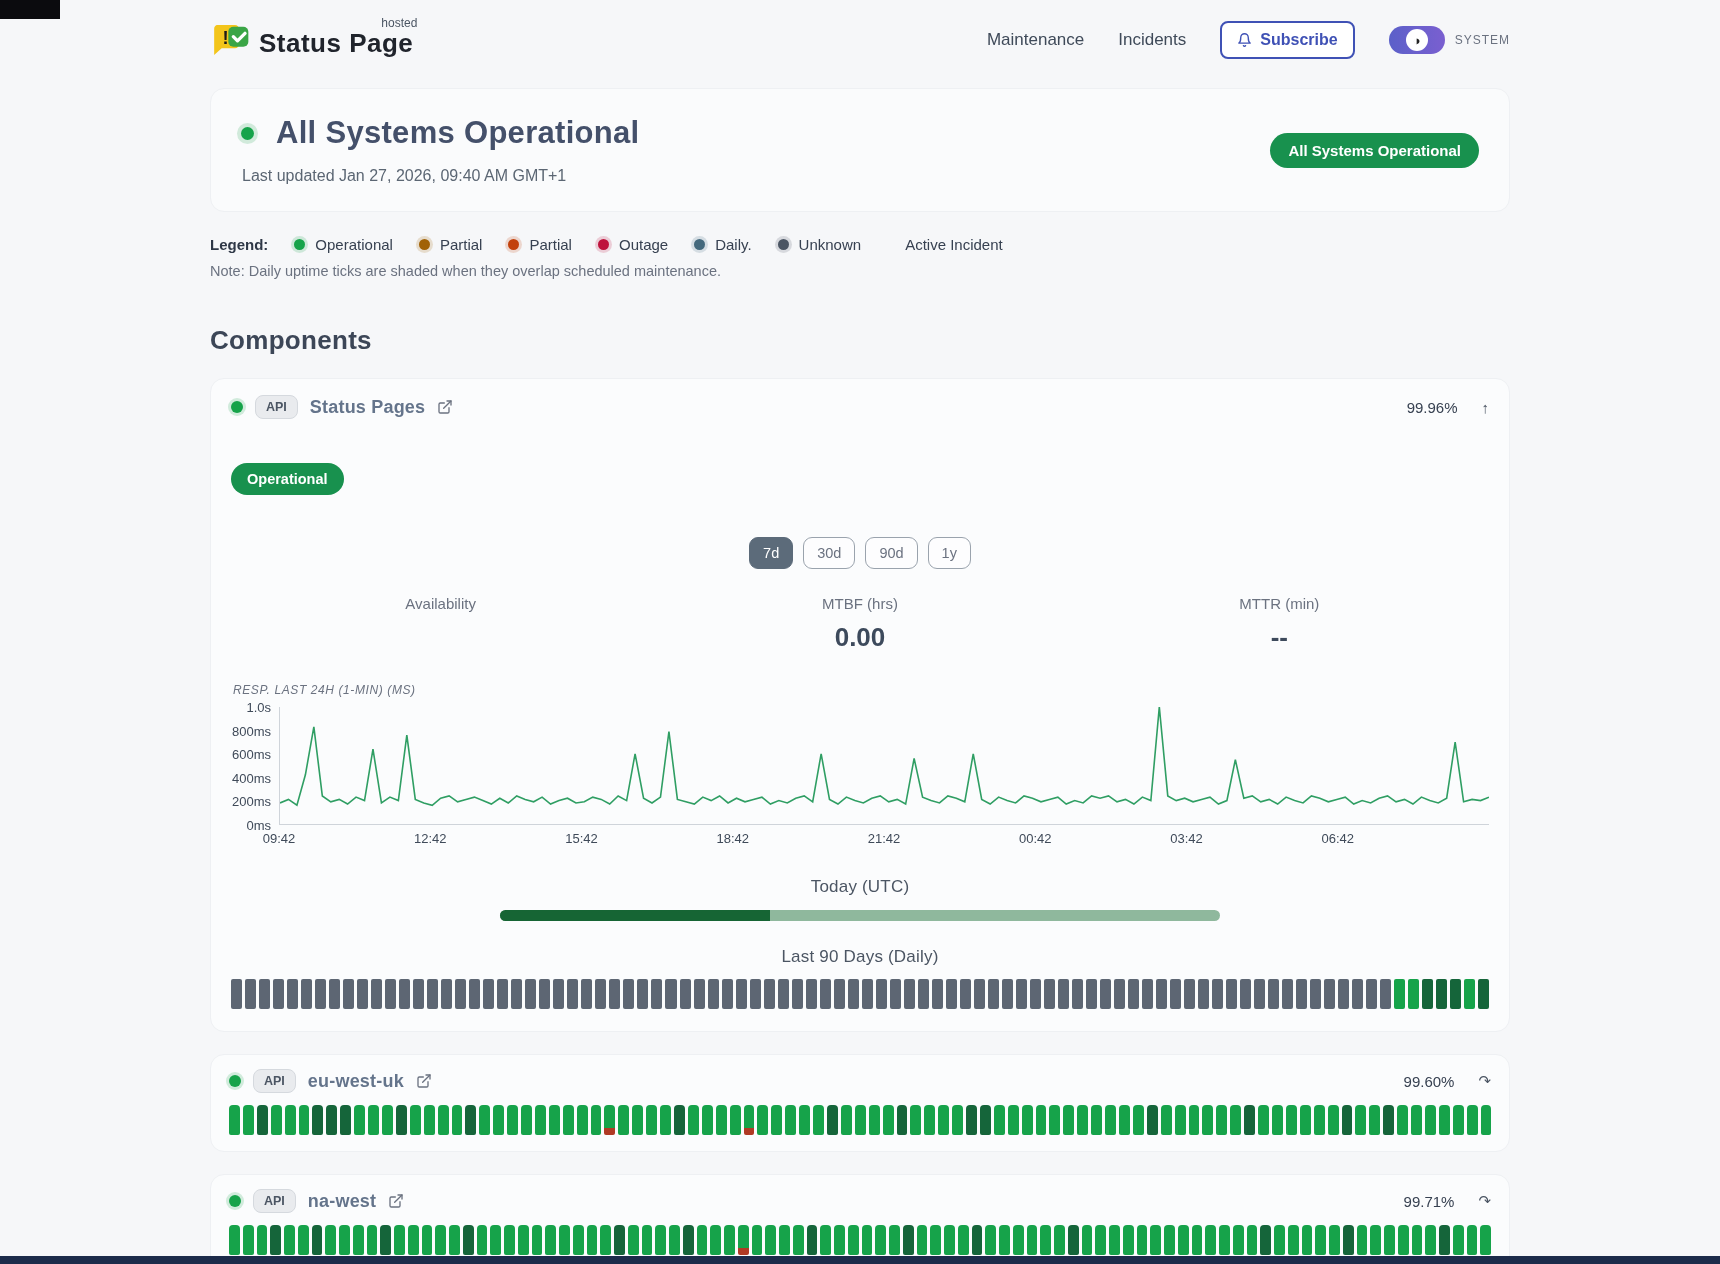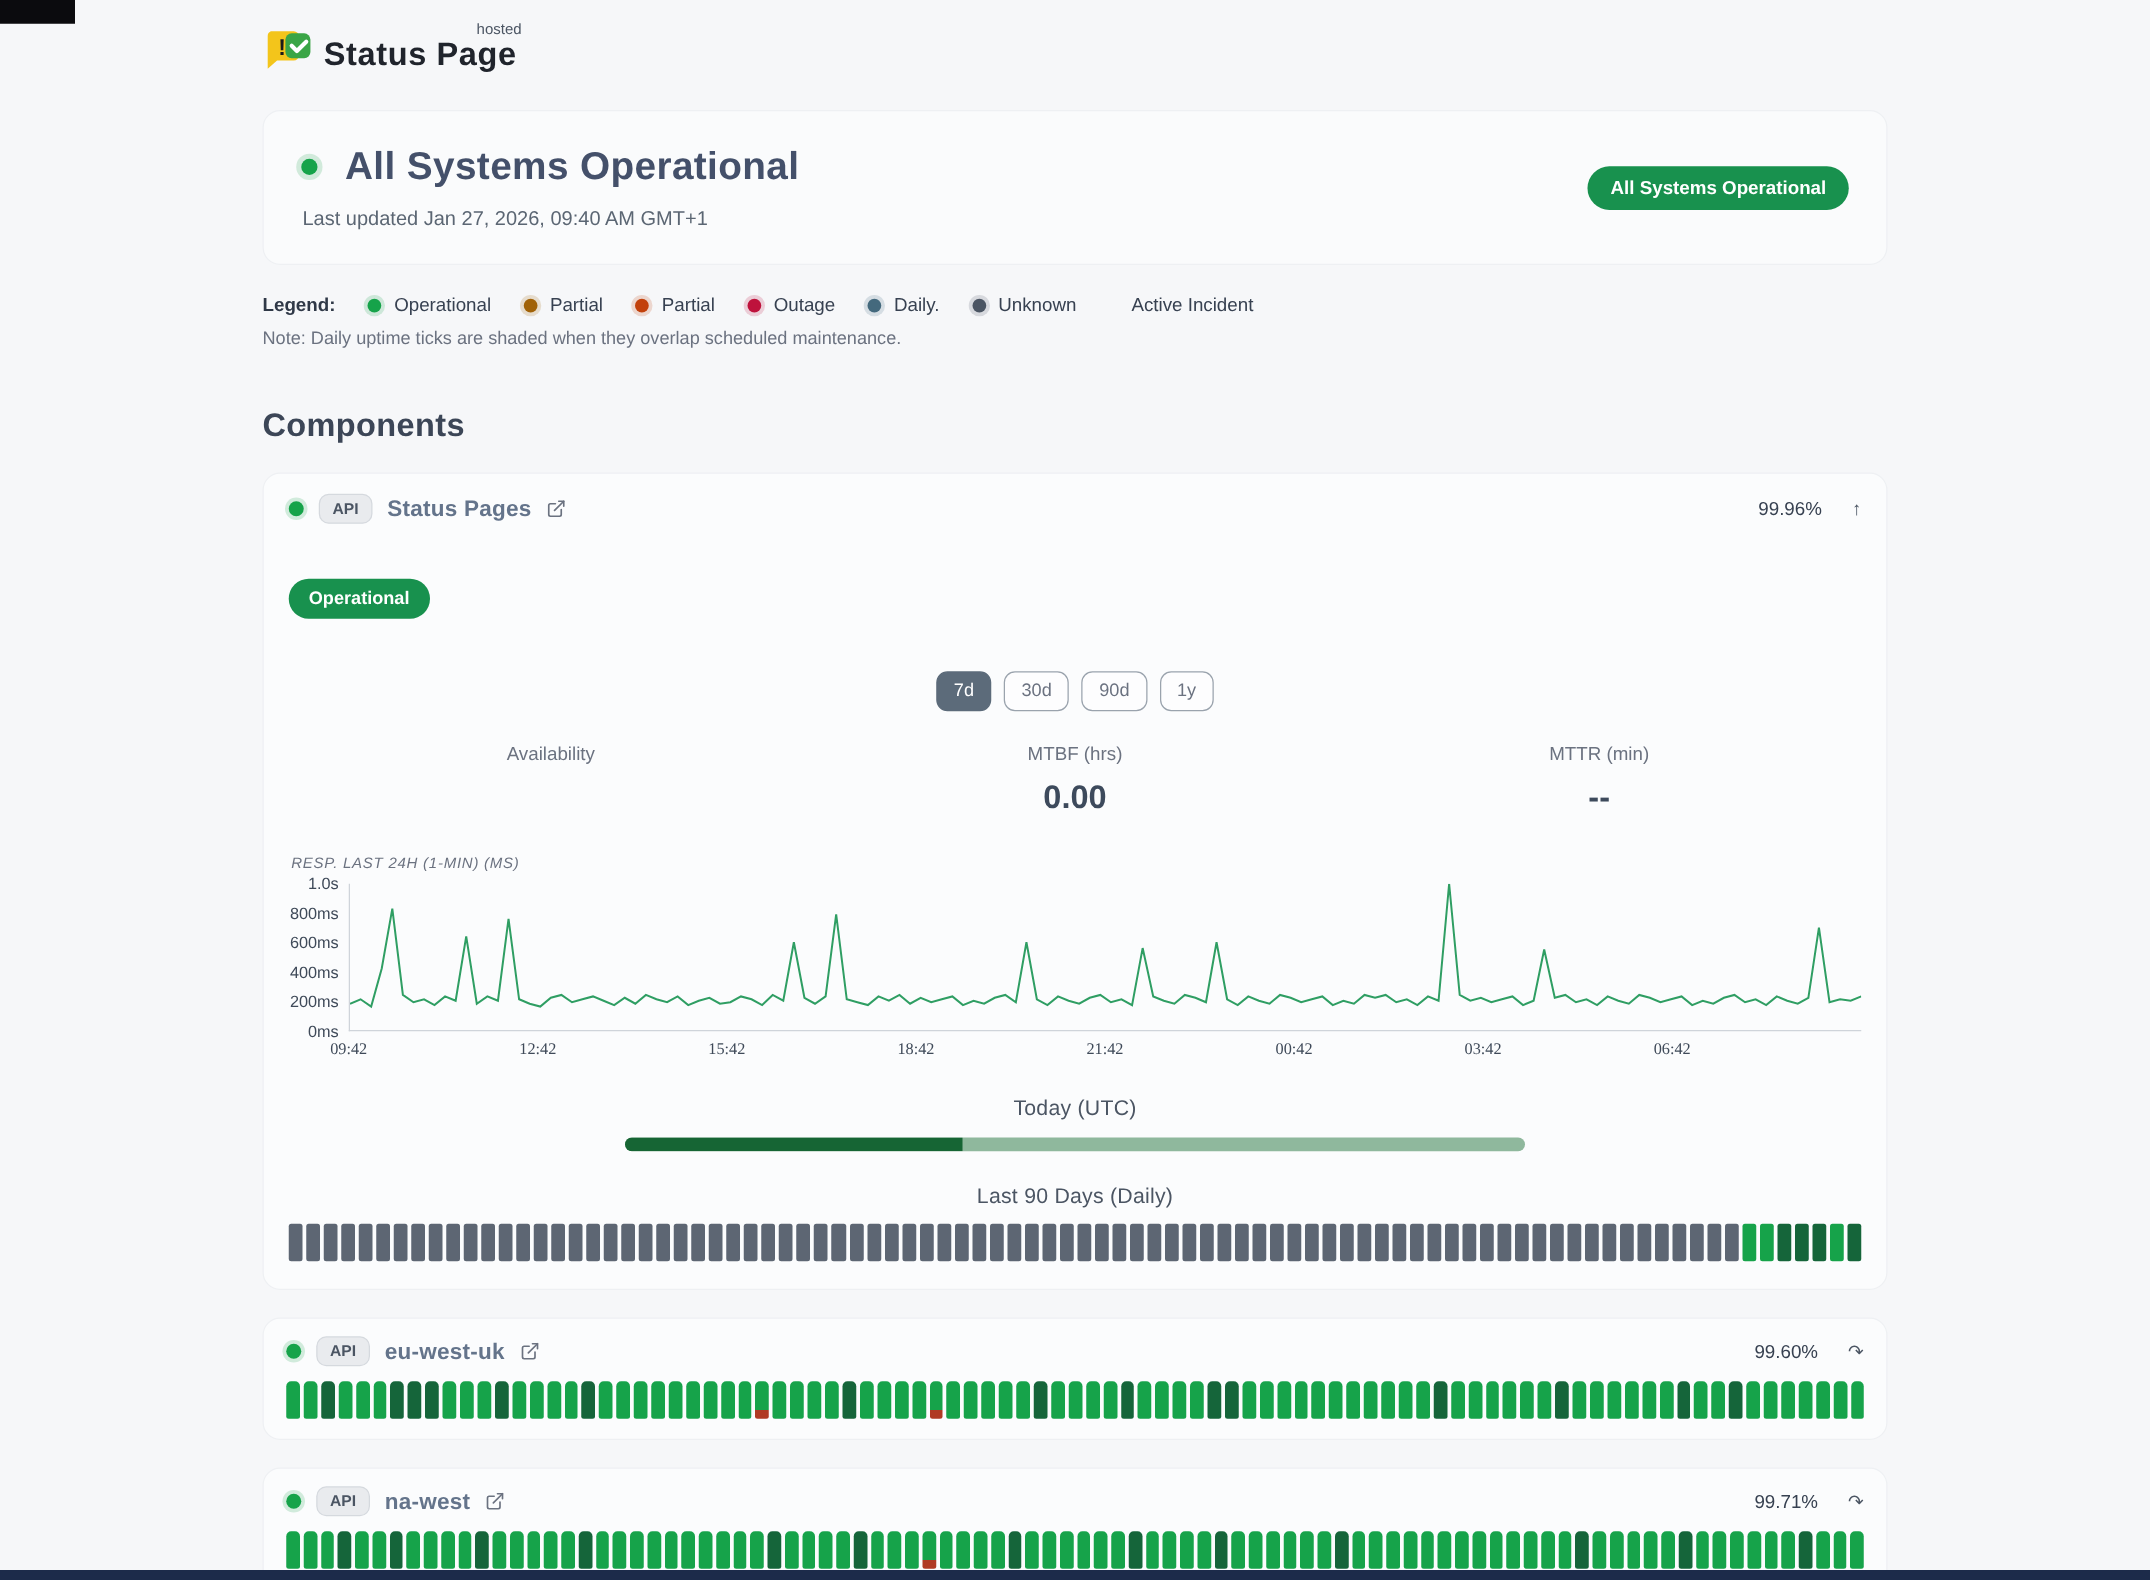--- a/index.html
+++ b/index.html
@@ -93,21 +93,21 @@
   .stat-label { font-size:15px; color:#6b7280; }
   .stat-value { margin-top:10px; font-size:26px; font-weight:bold; color:#3d4a5c; }
 
   .chart-block { margin-top:30px; }
   .chart-title { font-size:12px; letter-spacing:0.6px; color:#6b7280; margin-left:2px;font-style:italic; }
   .chart-area { margin-top:10px; display:flex; }
   .chart-ylabels { width:48px; position:relative; height:118px; }
   .chart-ylabels span { position:absolute; right:8px; transform:translateY(-50%); font-size:13px; color:#3f4a59; }
   .chart-plot { flex:1; height:118px; border-left:1px solid #cfd4da; border-bottom:1px solid #cfd4da; position:relative; }
   .chart-plot svg { position:absolute; inset:0; width:100%; height:100%; }
-  .chart-xlabels { margin-left:48px; position:relative; height:20px; margin-top:6px;font-family:Liberation Serif, serif; }
+  .chart-xlabels { margin-left:48px; position:relative; height:20px; margin-top:6px; }
   .chart-xlabels span { position:absolute; transform:translateX(-50%); font-size:13px; color:#3f4a59; top:0; }
 
   .center-label { margin-top:26px; text-align:center; font-size:17px; color:#4b5563; letter-spacing:0.2px; }
   .progress-wrap { margin-top:13px; display:flex; justify-content:center; }
   .progress { width:720px; height:11px; border-radius:6px; overflow:hidden; background:#8fb89d; }
   .progress-done { height:100%; background:#166534; }
 
   .ticks-row { margin-top:12px; display:flex; gap:3px; }
   .tick { flex:1; height:30px; border-radius:2px; }
   .card.collapsed { padding:14px 18px 16px; }
@@ -125,20 +125,37 @@
         <path d="M8 6 h22 a5 5 0 0 1 5 5 v18 a5 5 0 0 1 -5 5 h-16 l-9 8 v-31 a5 5 0 0 1 3 -5z" fill="#f3c51b"></path>
         <text x="15" y="29" font-size="22" font-weight="bold" fill="#1a1a1a" font-family="Liberation Sans, sans-serif">!</text>
         <rect x="22" y="8" width="24" height="24" rx="6" fill="#3aa546"></rect>
         <path d="M28 20 l5 5 l9 -9" stroke="#fff" stroke-width="4" fill="none" stroke-linecap="round" stroke-linejoin="round"></path>
       </svg>
       <div class="brand-text">
         <span class="brand-name">Status Page</span>
         <span class="brand-sup">hosted</span>
       </div>
     </div>
+    <nav class="nav">
+      <span class="nav-item">Maintenance</span>
+      <span class="nav-item">Incidents</span>
+      <button class="subscribe-btn">
+        <svg width="15" height="16" viewBox="0 0 24 24" fill="none" stroke="#3f51b5" stroke-width="2.2" stroke-linecap="round" stroke-linejoin="round">
+          <path d="M18 8a6 6 0 0 0-12 0c0 7-3 9-3 9h18s-3-2-3-9"></path>
+            <path d="M13.7 21a2 2 0 0 1-3.4 0"></path>
+        </svg>
+        <span>Subscribe</span>
+      </button>
+      <div class="theme-wrap">
+        <div class="theme-toggle">
+          <div class="theme-knob">◑</div>
+        </div>
+        <span class="theme-label">SYSTEM</span>
+      </div>
+    </nav>
   </div>
 </header>
 
 <main class="container">
 
   <section class="hero">
     <div>
       <div class="hero-title-row">
         <span class="status-dot"></span>
         <h1 class="hero-title">All Systems Operational</h1>

